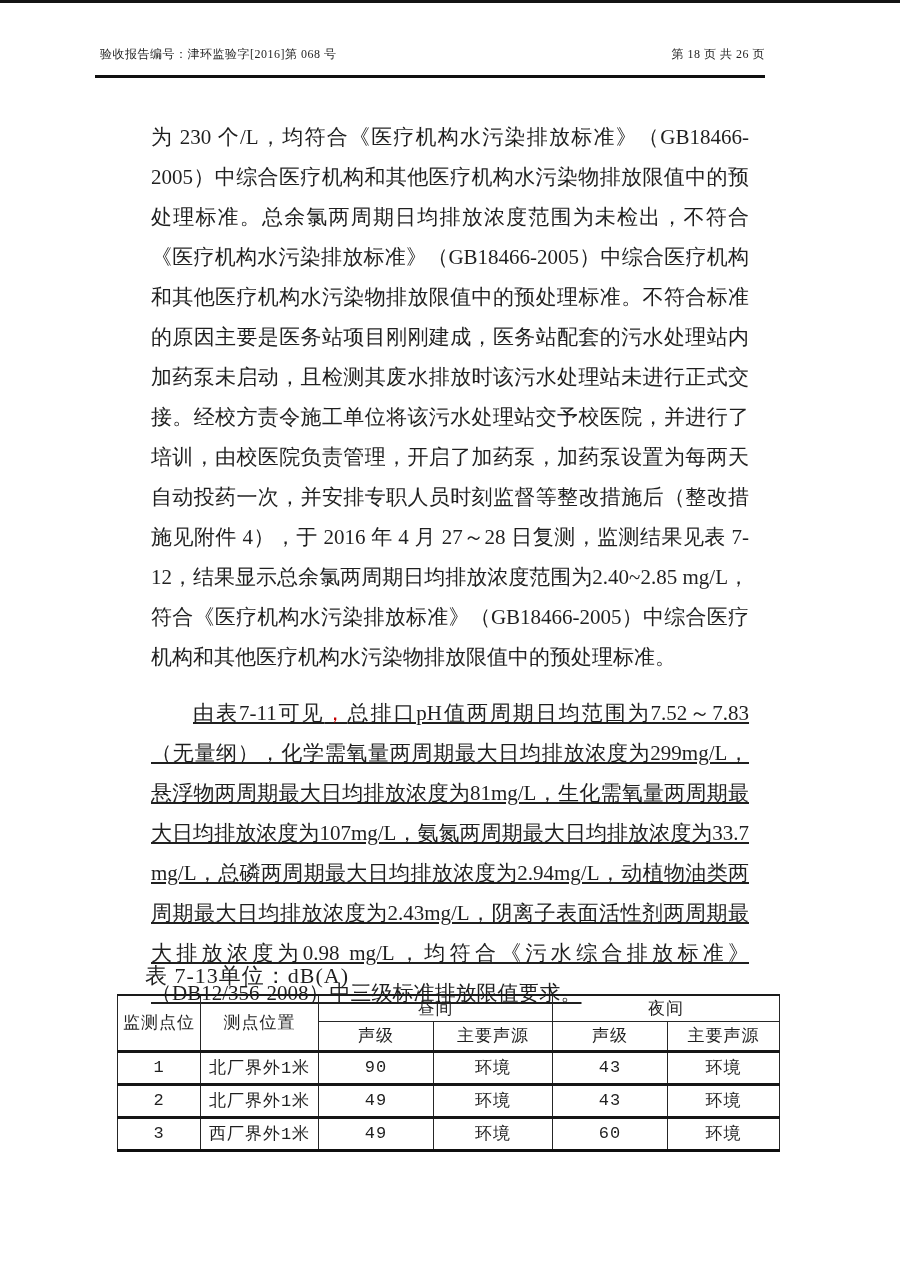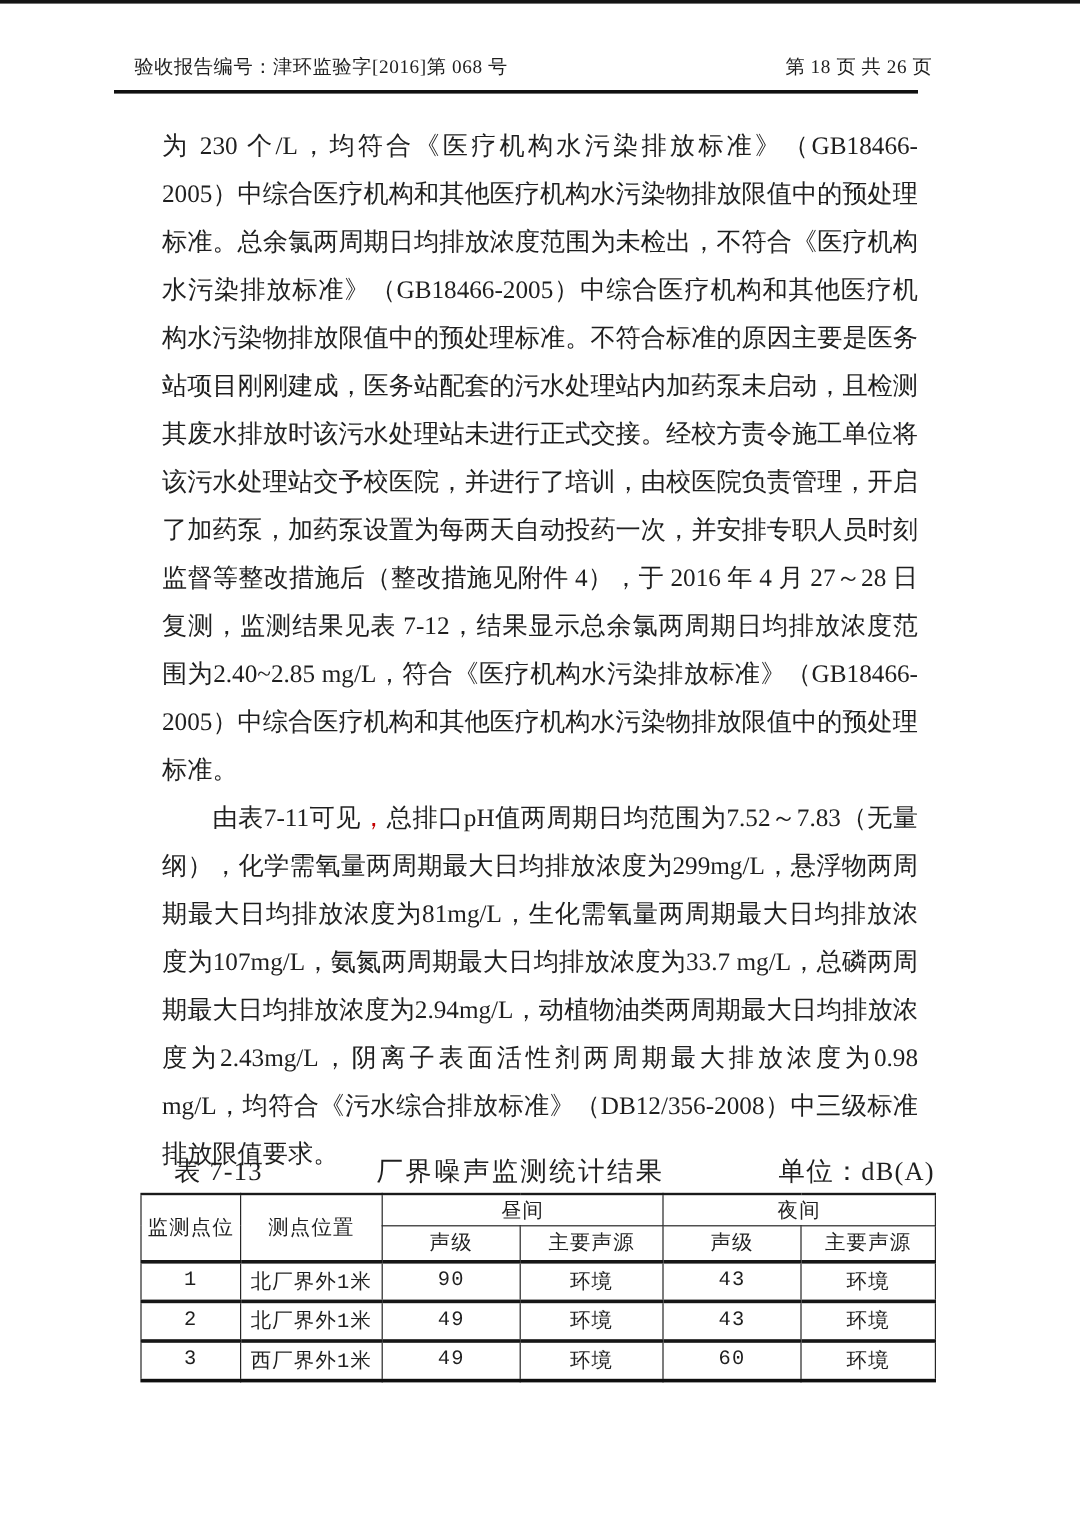--- a/index.html
+++ b/index.html
@@ -9,30 +9,30 @@
     margin:0 auto;
     background:#ffffff;
     font-family:"Liberation Serif","DejaVu Serif",serif;
     color:#1f1f1f;
     overflow:hidden;
   }
   .top-edge{position:absolute;top:0;left:0;width:900px;height:3px;background:#141414;}
   .hdr{
     position:absolute;top:46px;left:100px;width:665px;
     display:flex;justify-content:space-between;align-items:baseline;
-    font-size:16px;letter-spacing:0.5px;margin-left:12px;
+    font-size:12px;letter-spacing:0.5px;
   }
   .hdr-rule{position:absolute;top:75px;left:95px;width:670px;height:3px;background:#101010;}
   .body-text{
     position:absolute;top:101px;left:135px;width:630px;
     font-size:21px;line-height:40px;
     text-align:justify;text-justify:inter-ideograph;
   }
-  .body-text p{margin:0;}
-  .para-indent{text-indent:2em;}
+  .body-text p{margin:16px;}
+  .para-indent{text-indent:2em;text-decoration:underline;}
   .red{color:#c40000;}
   .section-heading{
     position:absolute;top:921px;left:135px;width:650px;
     font-size:21px;line-height:36px;letter-spacing:3px;
   }
   .tbl-caption{
     position:absolute;top:961px;left:117px;width:662px;
     display:flex;align-items:baseline;
     font-size:22px;line-height:30px;
   }
@@ -74,21 +74,20 @@
   <div class="hdr-rule"></div>
 
   <div class="body-text">
     <p>为 230 个/L，均符合《医疗机构水污染排放标准》（GB18466-2005）中综合医疗机构和其他医疗机构水污染物排放限值中的预处理标准。总余氯两周期日均排放浓度范围为未检出，不符合《医疗机构水污染排放标准》（GB18466-2005）中综合医疗机构和其他医疗机构水污染物排放限值中的预处理标准。不符合标准的原因主要是医务站项目刚刚建成，医务站配套的污水处理站内加药泵未启动，且检测其废水排放时该污水处理站未进行正式交接。经校方责令施工单位将该污水处理站交予校医院，并进行了培训，由校医院负责管理，开启了加药泵，加药泵设置为每两天自动投药一次，并安排专职人员时刻监督等整改措施后（整改措施见附件 4），于 2016 年 4 月 27～28 日复测，监测结果见表 7-12，结果显示总余氯两周期日均排放浓度范围为2.40~2.85 mg/L，符合《医疗机构水污染排放标准》（GB18466-2005）中综合医疗机构和其他医疗机构水污染物排放限值中的预处理标准。</p>
     <p class="para-indent"><span>由表7-11可见</span><span class="red">，</span><span>总排口pH值两周期日均范围为7.52～7.83（无量纲），化学需氧量两周期最大日均排放浓度为299mg/L，悬浮物两周期最大日均排放浓度为81mg/L，生化需氧量两周期最大日均排放浓度为107mg/L，氨氮两周期最大日均排放浓度为33.7 mg/L，总磷两周期最大日均排放浓度为2.94mg/L，动植物油类两周期最大日均排放浓度为2.43mg/L，阴离子表面活性剂两周期最大排放浓度为0.98 mg/L，均符合《污水综合排放标准》（DB12/356-2008）中三级标准排放限值要求。</span></p>
   </div>
 
 
   <div class="tbl-caption">
     <span class="cap-left">表 7-13</span>
-    <span class="cap-center">厂界噪声监测统计结果</span>
     <span class="cap-right">单位：dB(A)</span>
   </div>
 
   <table class="noise-table">
     <colgroup>
       <col style="width:83px">
         <col style="width:118px">
         <col style="width:115px">
       <col style="width:119px">
         <col style="width:115px">

